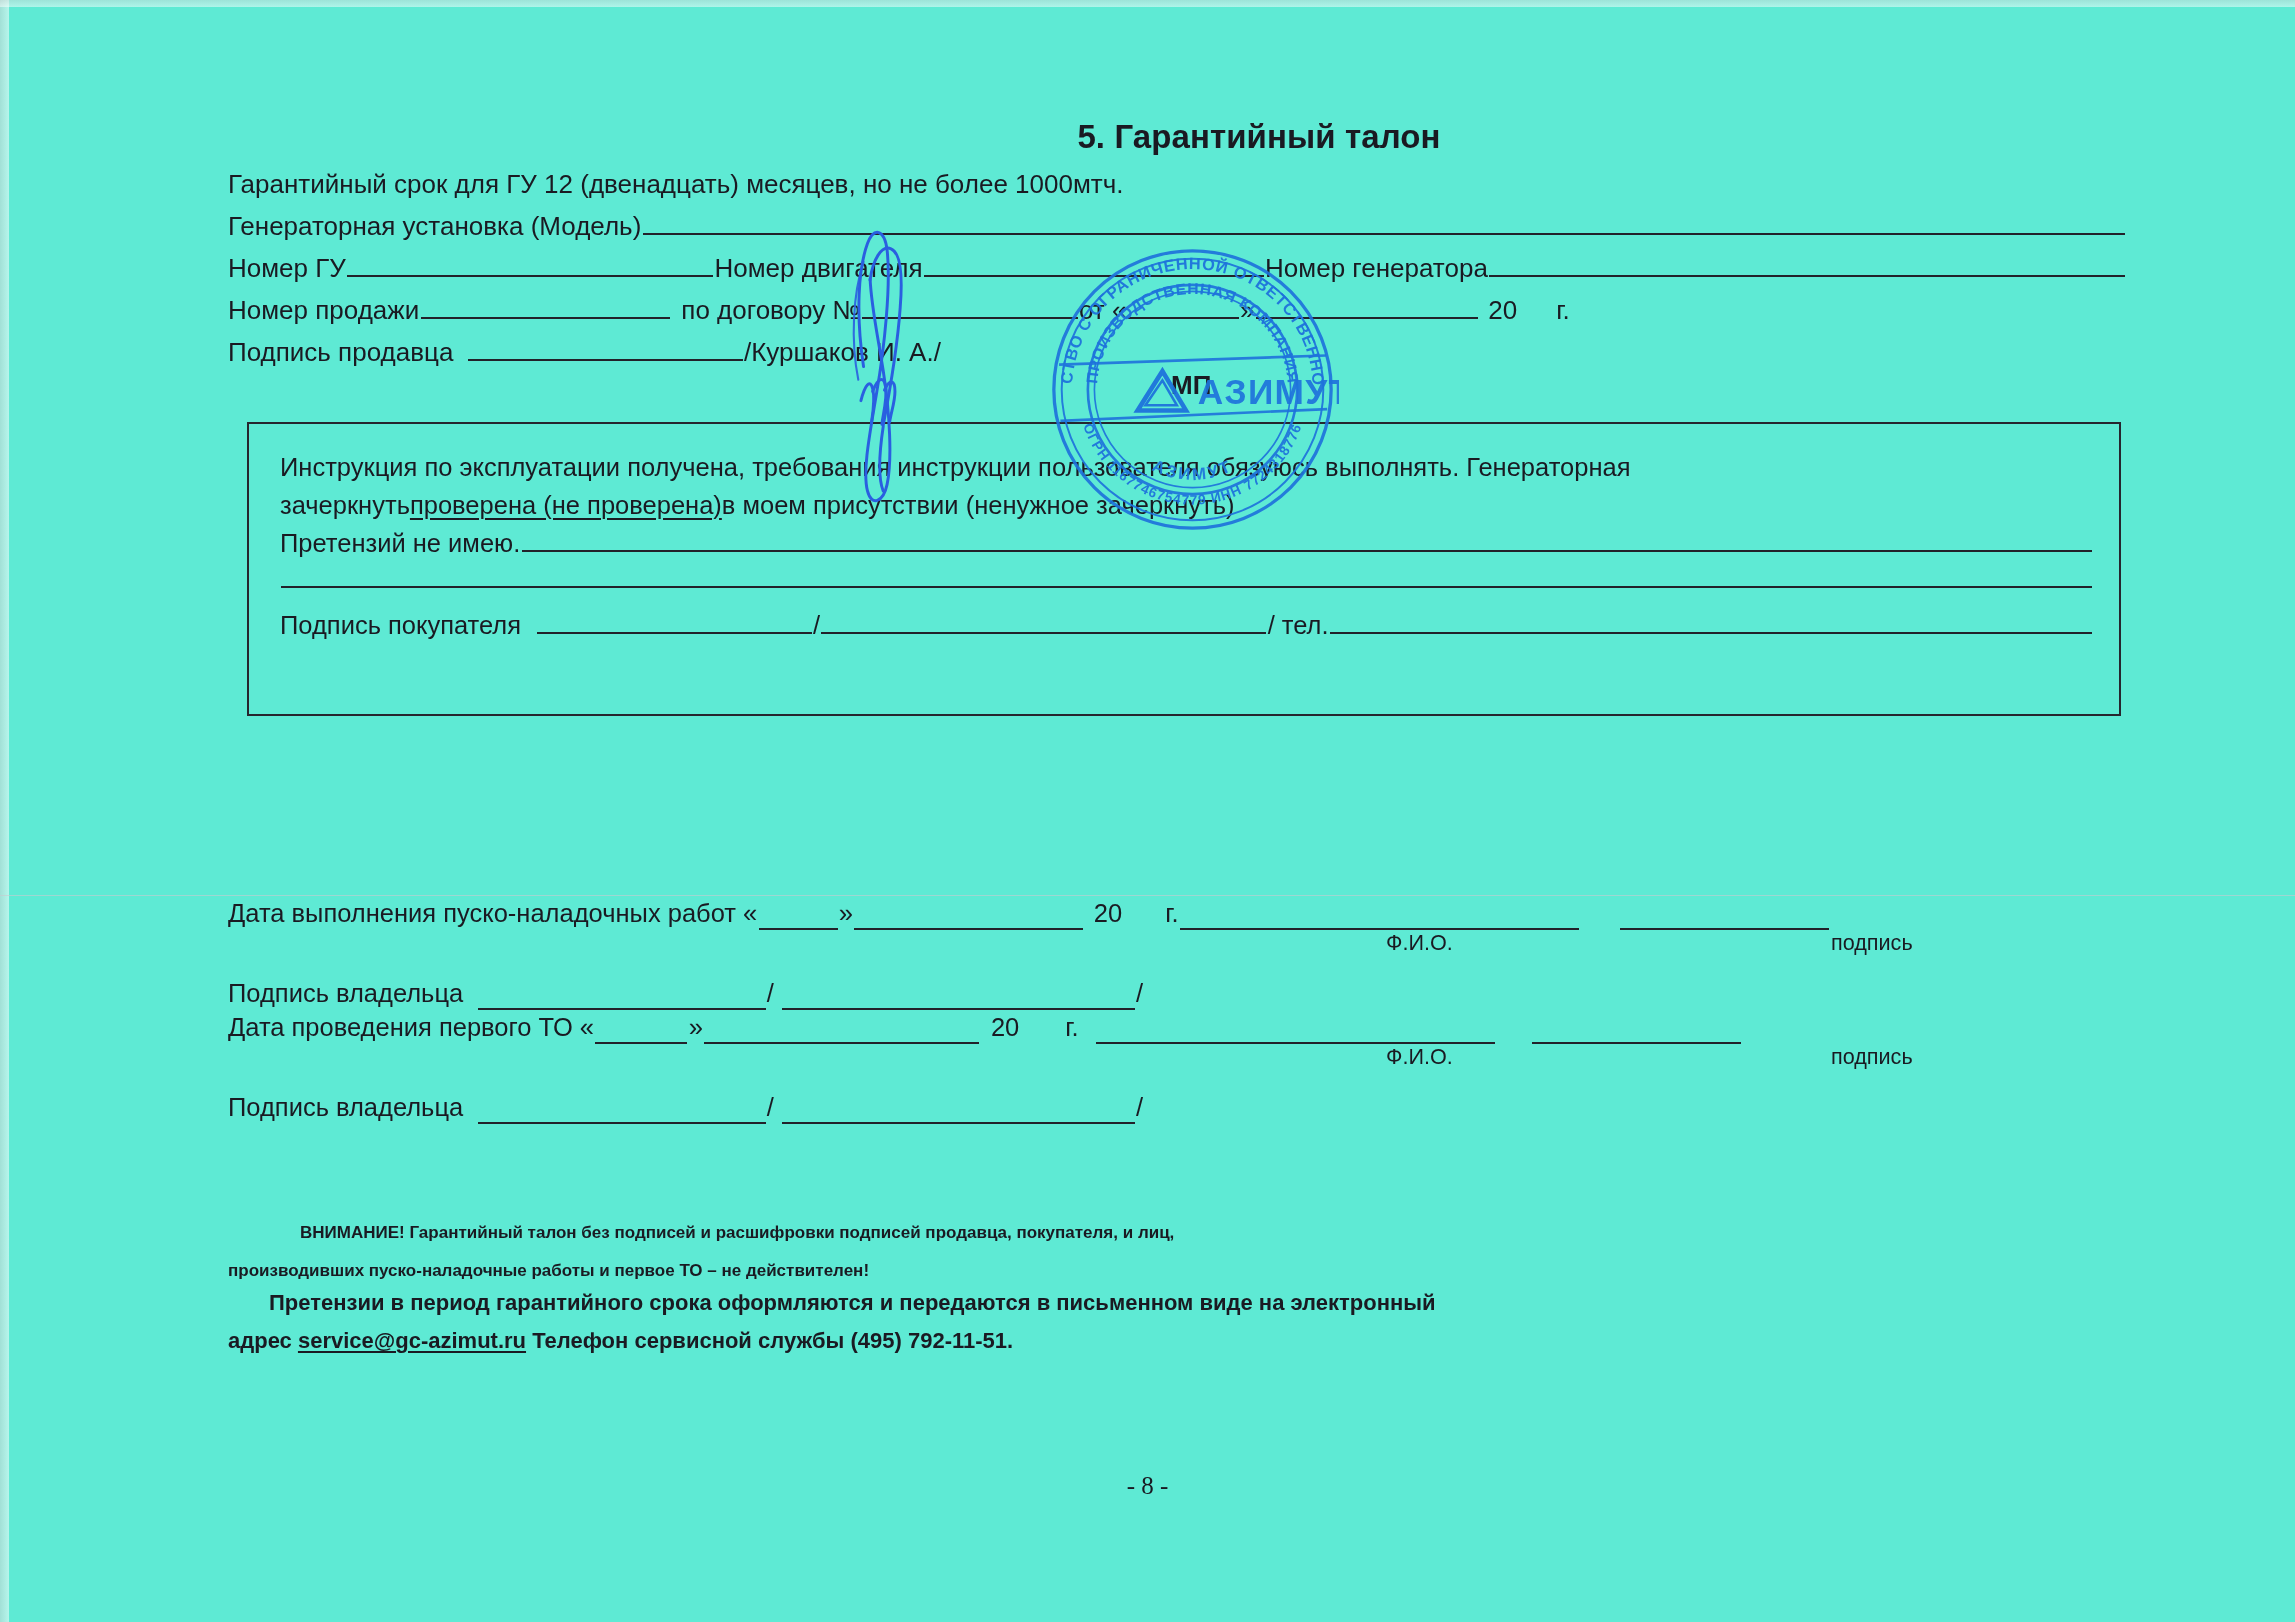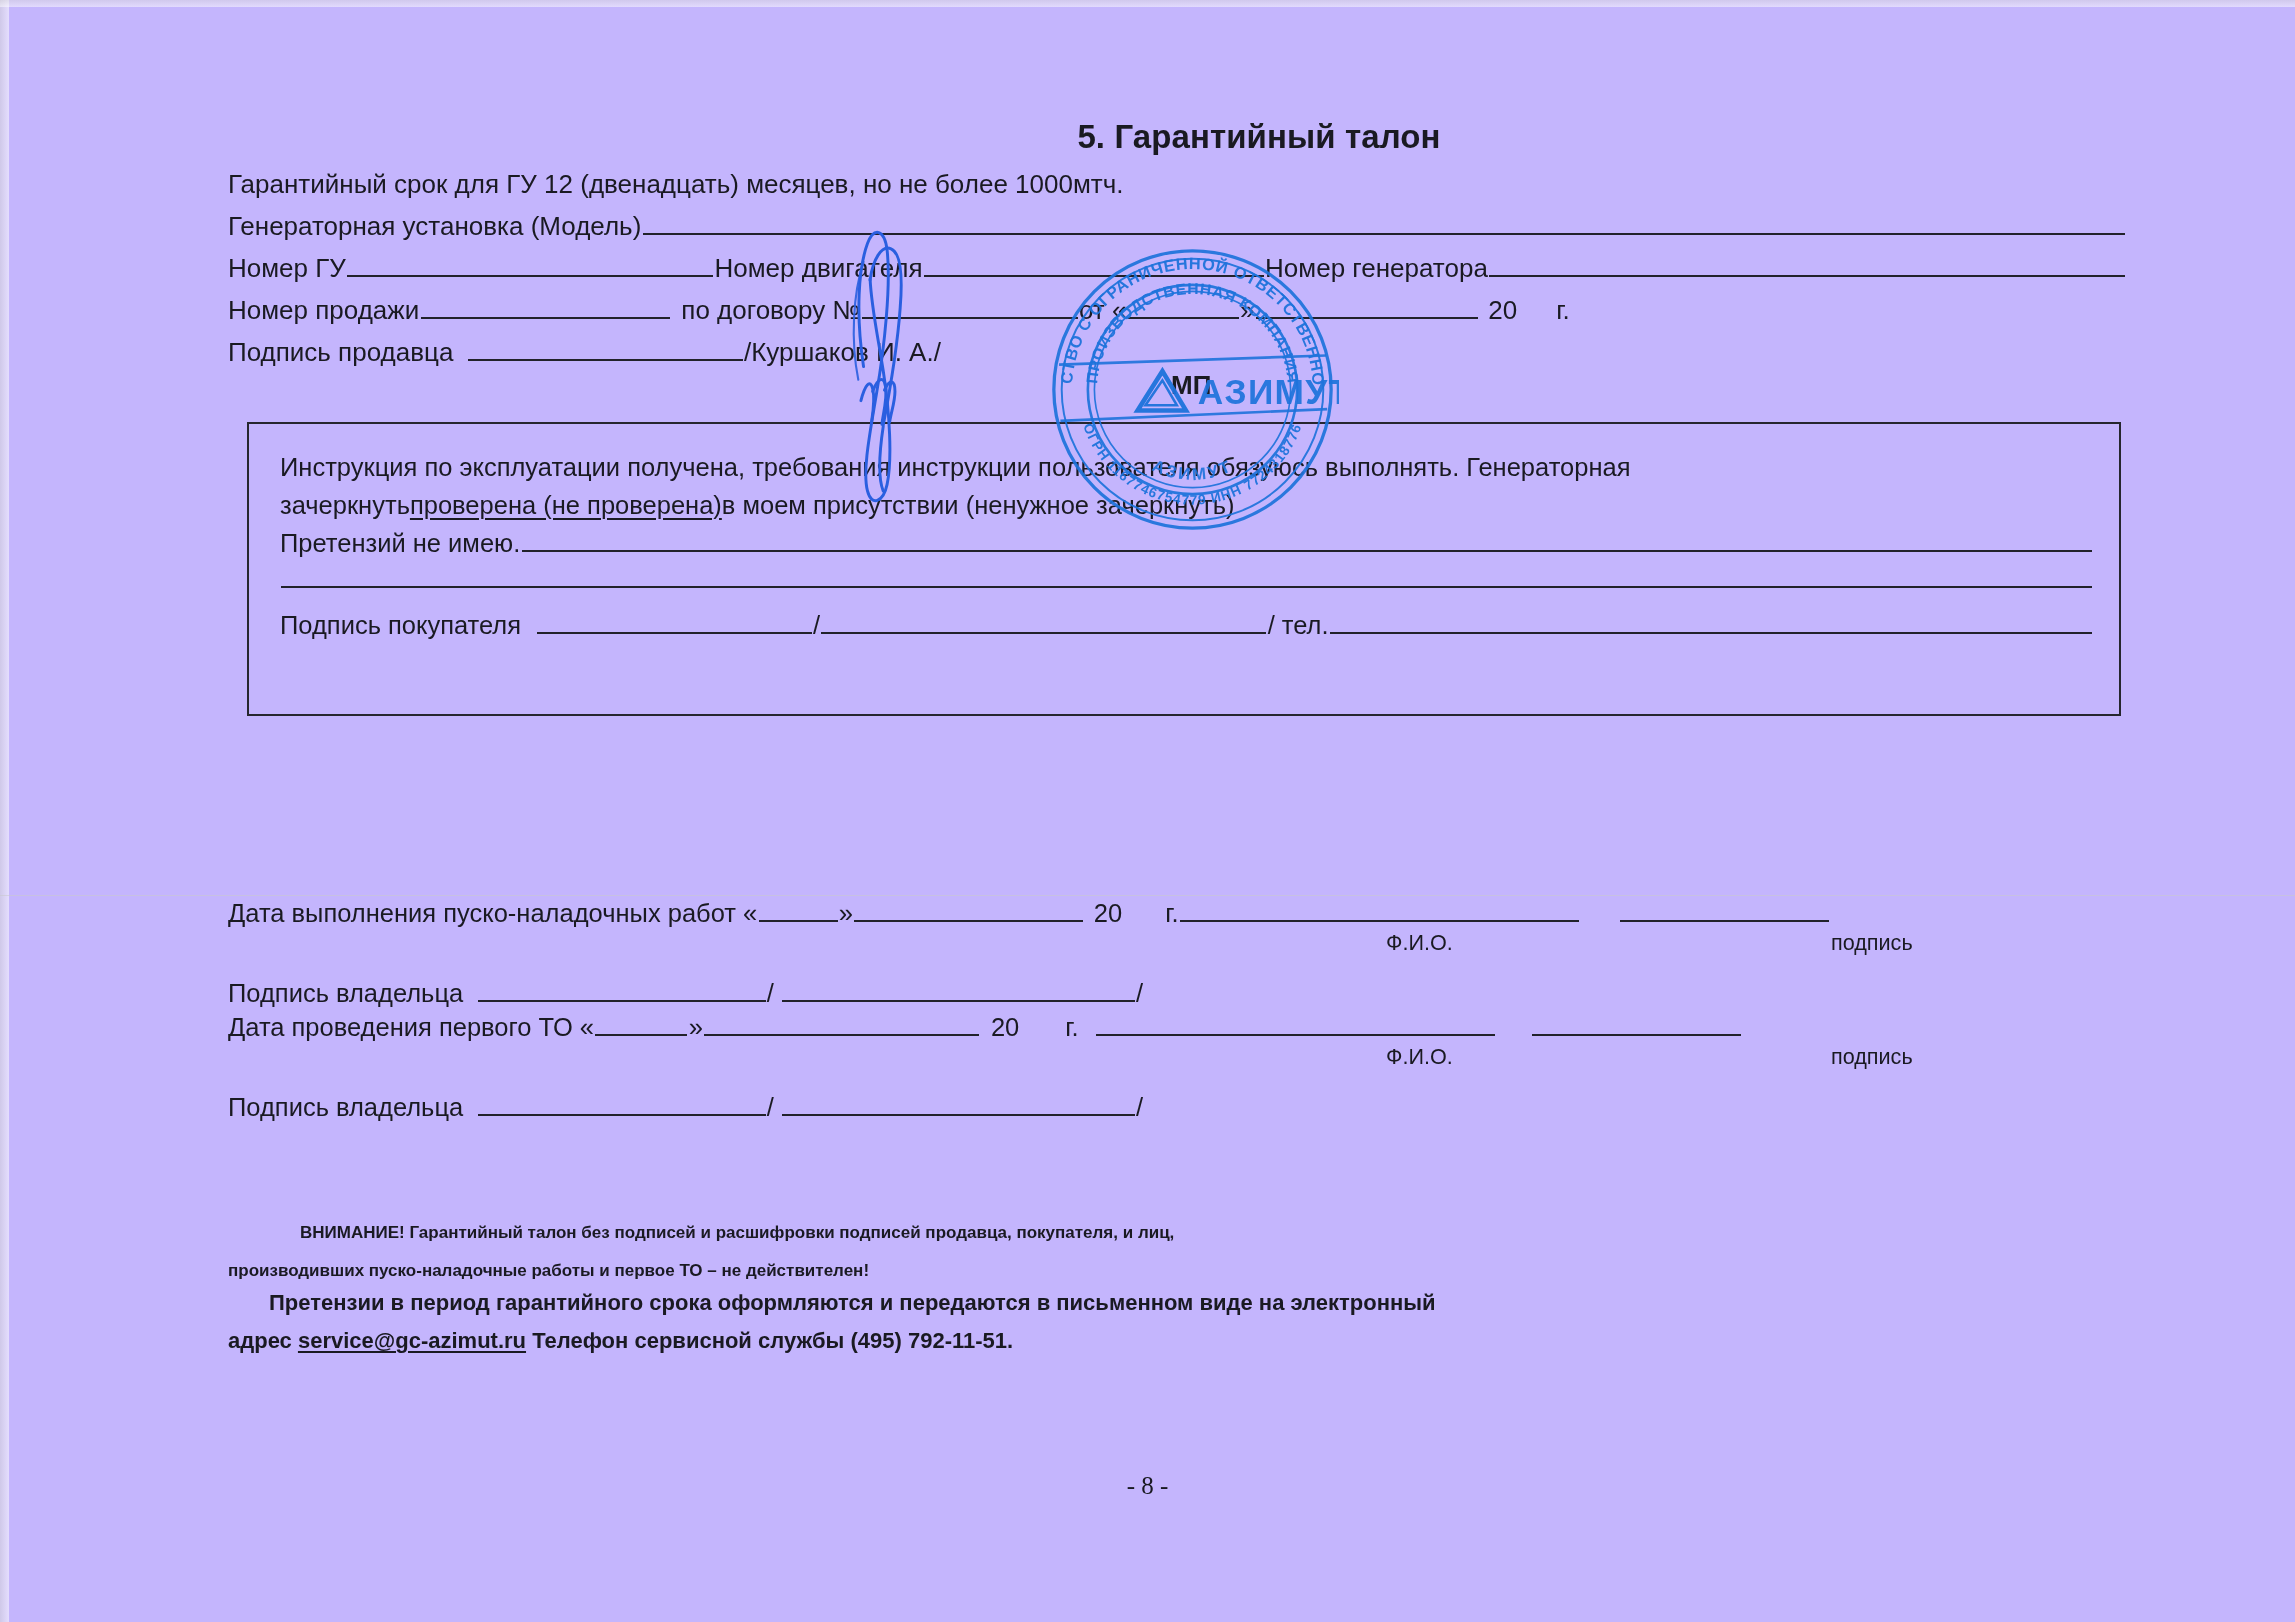--- a/index.html
+++ b/index.html
@@ -8,21 +8,21 @@
     width: 2295px; height: 1623px;
     background: #ffffff;
     font-family: "Liberation Sans", sans-serif;
     color: #1a1a22;
     position: relative;
     overflow: hidden;
   }
   .page {
     position: absolute;
     inset: 0;
-    background: #c4b5fd;
+    background: #5eead4;
   }
   
   .scan-edge-left { position:absolute; left:0; top:0; width:9.2px; height:100%;
      background:linear-gradient(to right,#d8d8d8,#ffffff); opacity:.55; }
   .scan-edge-top { position:absolute; left:0; top:0; height:6.5px; width:100%;
      background:linear-gradient(to bottom,#dcdcdc,#ffffff); opacity:.5; }
   .scan-line { position:absolute; left:0; width:100%; height:1.3px;
      background:#c9c9cf; opacity:.6; }
 
   .content { position:absolute; left:228px; top:118px; width:1898px; }
@@ -62,21 +62,21 @@
   .box-row { font-size:25.5px; line-height:38px; white-space:nowrap; display:flex; align-items:baseline; }
   .u { text-decoration: underline; text-decoration-thickness: 2px; text-underline-offset: 3.9px; }
 
   .attention-para {
     position:absolute; left:228px; top:772px; width:1898px;
     font-size:25.5px; line-height:37px;
   }
   .attention-para b { font-weight:bold; }
 
   .lower { position:absolute; left:228px; top:896px; width:1898px; }
-  .lrow { font-size:25.5px; line-height:34px; white-space:nowrap; display:flex; align-items:flex-start; }
+  .lrow { font-size:25.5px; line-height:34px; white-space:nowrap; display:flex; align-items:flex-end; }
   .caption-row { font-size:21.6px; position:relative; height:29px; }
   .caption { position:absolute;text-align:right; }
 
   .bold-warn {
     position:absolute; left:228px; top:1214px; width:1911px;
     font-size:17px; font-weight:bold; line-height:38px;
   }
   .bold-warn .ind { display:inline-block; width:72px; }
 
   .claims {

